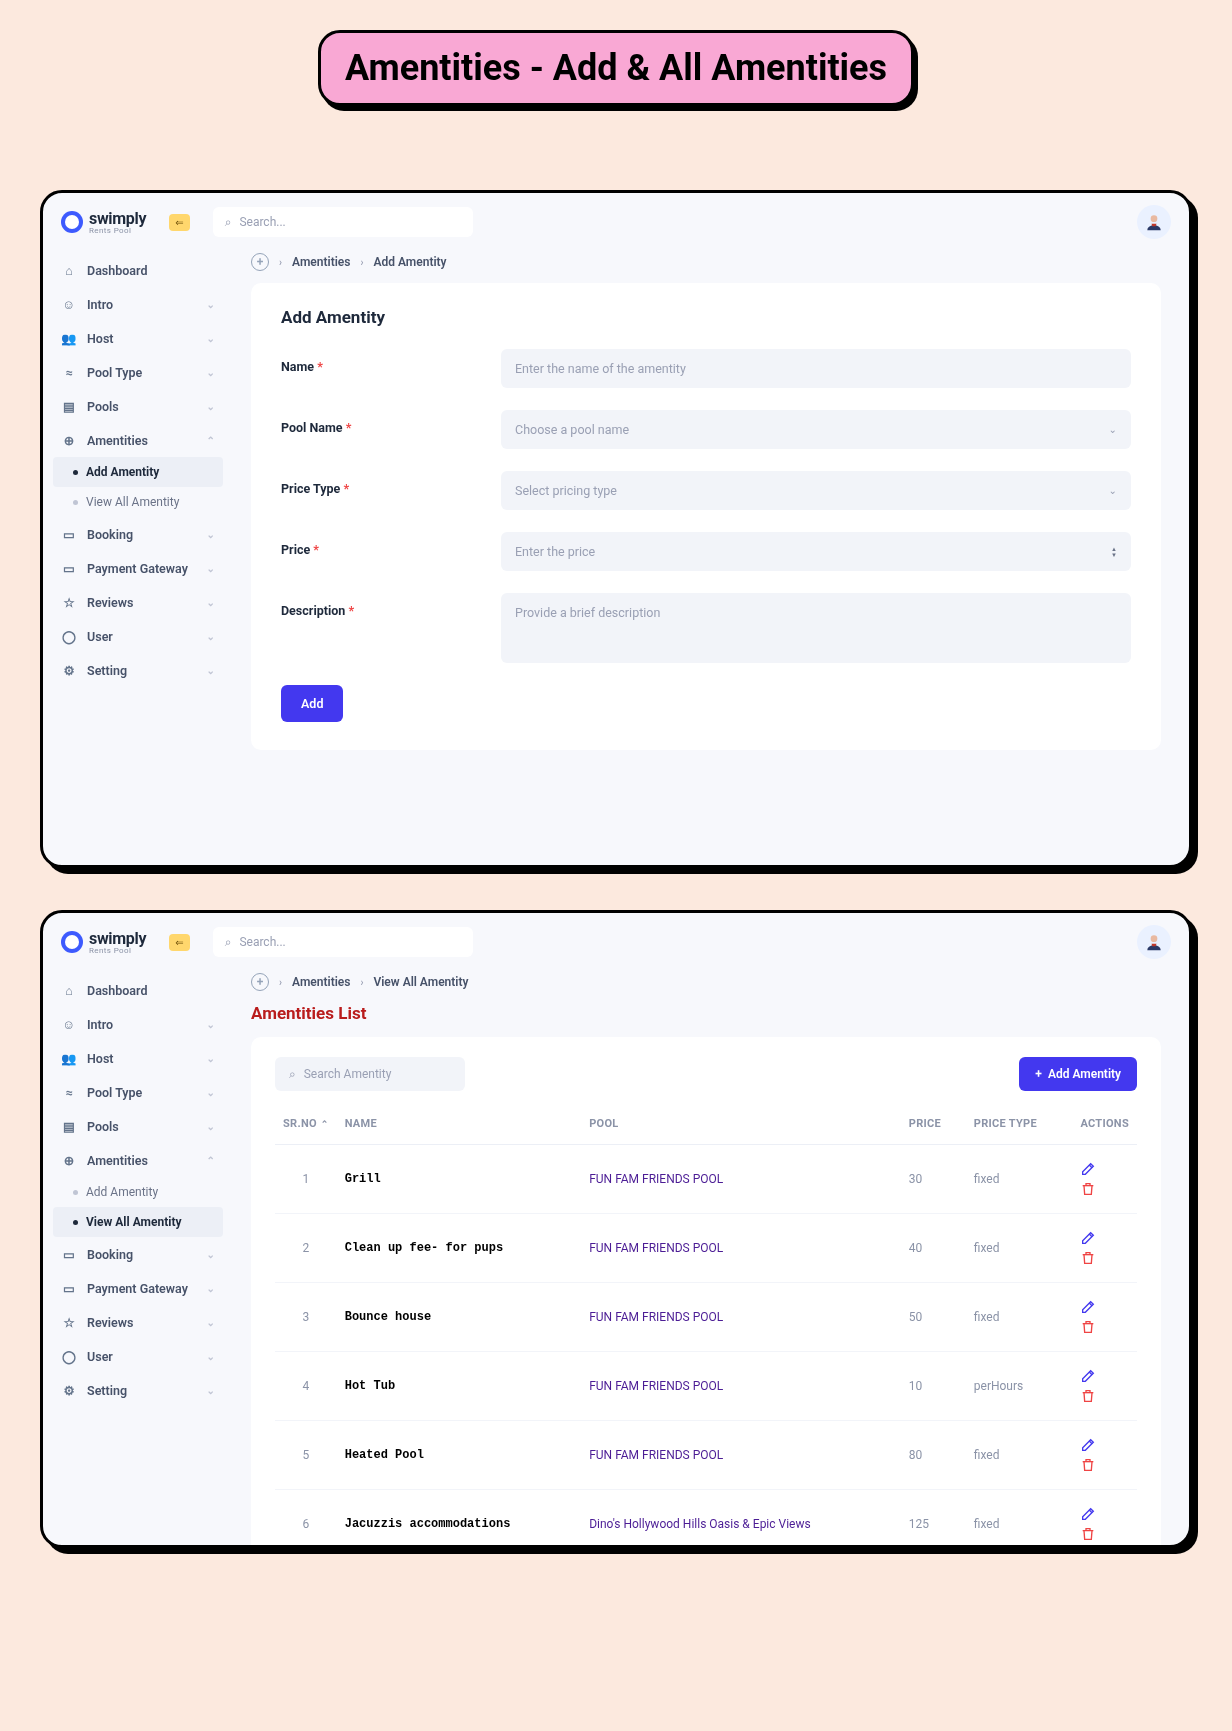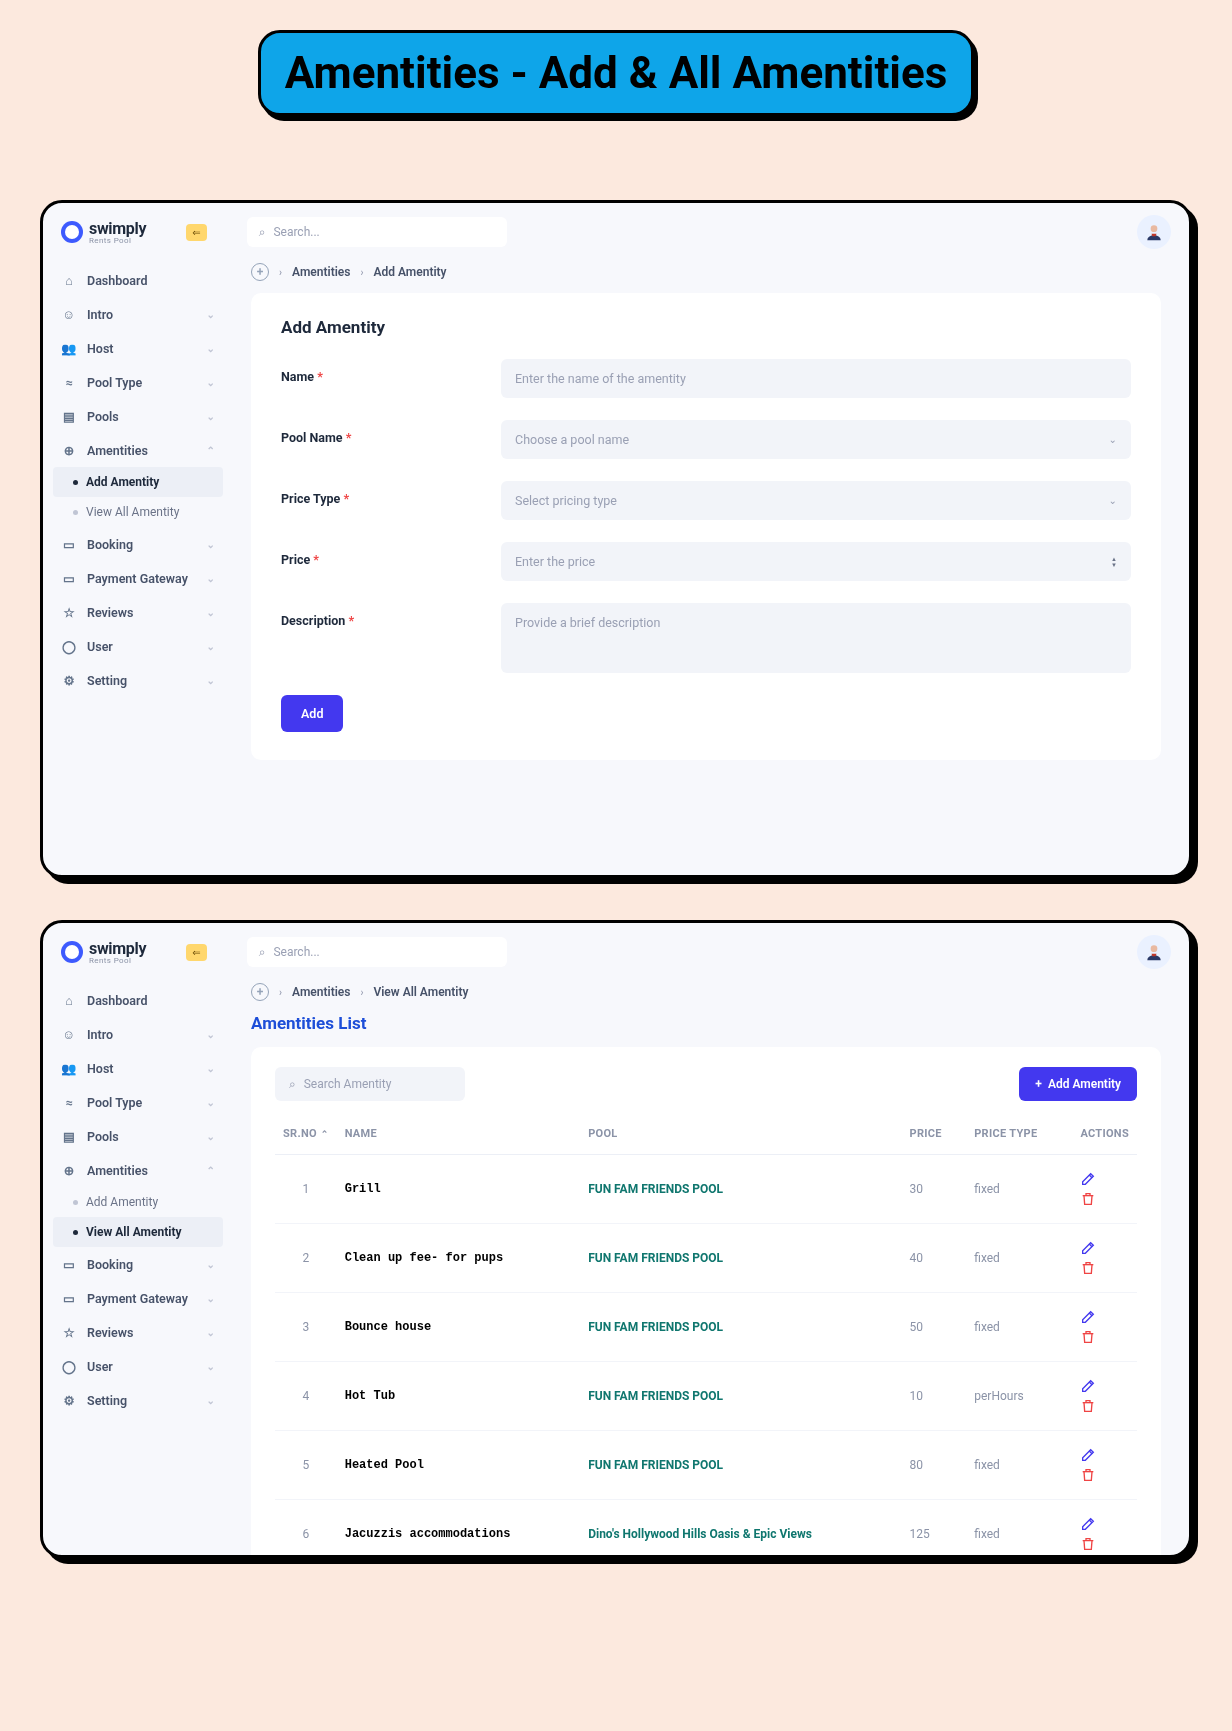--- a/index.html
+++ b/index.html
@@ -8,25 +8,25 @@
   background: #fce9de;
   padding: 30px 40px;
 }
 
 .page-header {
   text-align: center;
   margin-bottom: 30px;
 }
 .pill {
   display: inline-block;
-  background: #0ea5e9;
+  background: #f9a8d4;
   border: 3px solid #000;
   border-radius: 22px;
   padding: 14px 24px;
-  font-size: 44px;
+  font-size: 36px;
   font-weight: 700;
   box-shadow: 4px 5px 0 #000;
 }
 .page-desc {
   font-size: 20px;
   font-weight: 500;
   color: #222;
   margin-top: 24px;
   line-height: 1.5;
 }
@@ -39,21 +39,21 @@
   overflow: hidden;
   margin-bottom: 42px;
   position: relative;
 }
 
 
 .appbar {
   display: flex;
   align-items: center;
   padding: 12px 18px 6px;
-  gap: 40px;
+  gap: 23px;
 }
 .brand { display: flex; align-items: center; gap: 6px; }
 .brand-mark {
   width: 22px; height: 22px; border-radius: 50%;
   background: #3d5afe;
   position: relative;
 }
 .brand-mark::after {
   content: ""; position: absolute; inset: 4px; border-radius: 50%;
   background: #fff;
@@ -183,21 +183,21 @@
   color: #fff;
   font-size: 12.5px;
   font-weight: 600;
   padding: 11px 20px;
   border: none;
   border-radius: 6px;
   cursor: pointer;
 }
 
 
-.list-title { font-size: 17px; font-weight: 700; color: #1d4ed8; margin: 4px 0 14px; }
+.list-title { font-size: 17px; font-weight: 700; color: #b91c1c; margin: 4px 0 14px; }
 .list-card { background: #fff; border-radius: 10px; padding: 20px 24px 10px; }
 .list-head { display: flex; align-items: center; margin-bottom: 16px; }
 .search-inline {
   background: #f2f4f9;
   border-radius: 6px;
   padding: 10px 14px;
   font-size: 12px; color: #9aa0b4;
   display: flex; align-items: center; gap: 8px;
   width: 190px;
 }
@@ -222,21 +222,21 @@
   padding: 10px 8px 14px;
   border-bottom: 1px solid #eceff6;
 }
 td {
   padding: 16px 8px;
   border-bottom: 1px solid #f2f4f9;
   vertical-align: middle;
 }
 td.idx { color: #8b93a7; text-align: center; width: 46px; }
 td.name { font-weight: 700; color: #000000; font-family: Liberation Mono, monospace; }
-td.pool { font-weight: 700; color: #0f766e; }
+td.pool { font-weight: 400; color: #4c1d95; }
 td.price{ color: #8b93a7; }
 td.ptype{ color: #8b93a7; }
 td.actions { width: 60px; }
 .act-col { display: flex; flex-direction: column; gap: 4px; }
 .ico-btn { width: 16px; height: 16px; cursor: pointer; }
 .ico-edit { color: #4338ef; }
 .ico-del  { color: #ef4444; }
 th .sort { font-size: 9px; margin-left: 4px; color: #8b93a7; }
 </style>
 </head>

